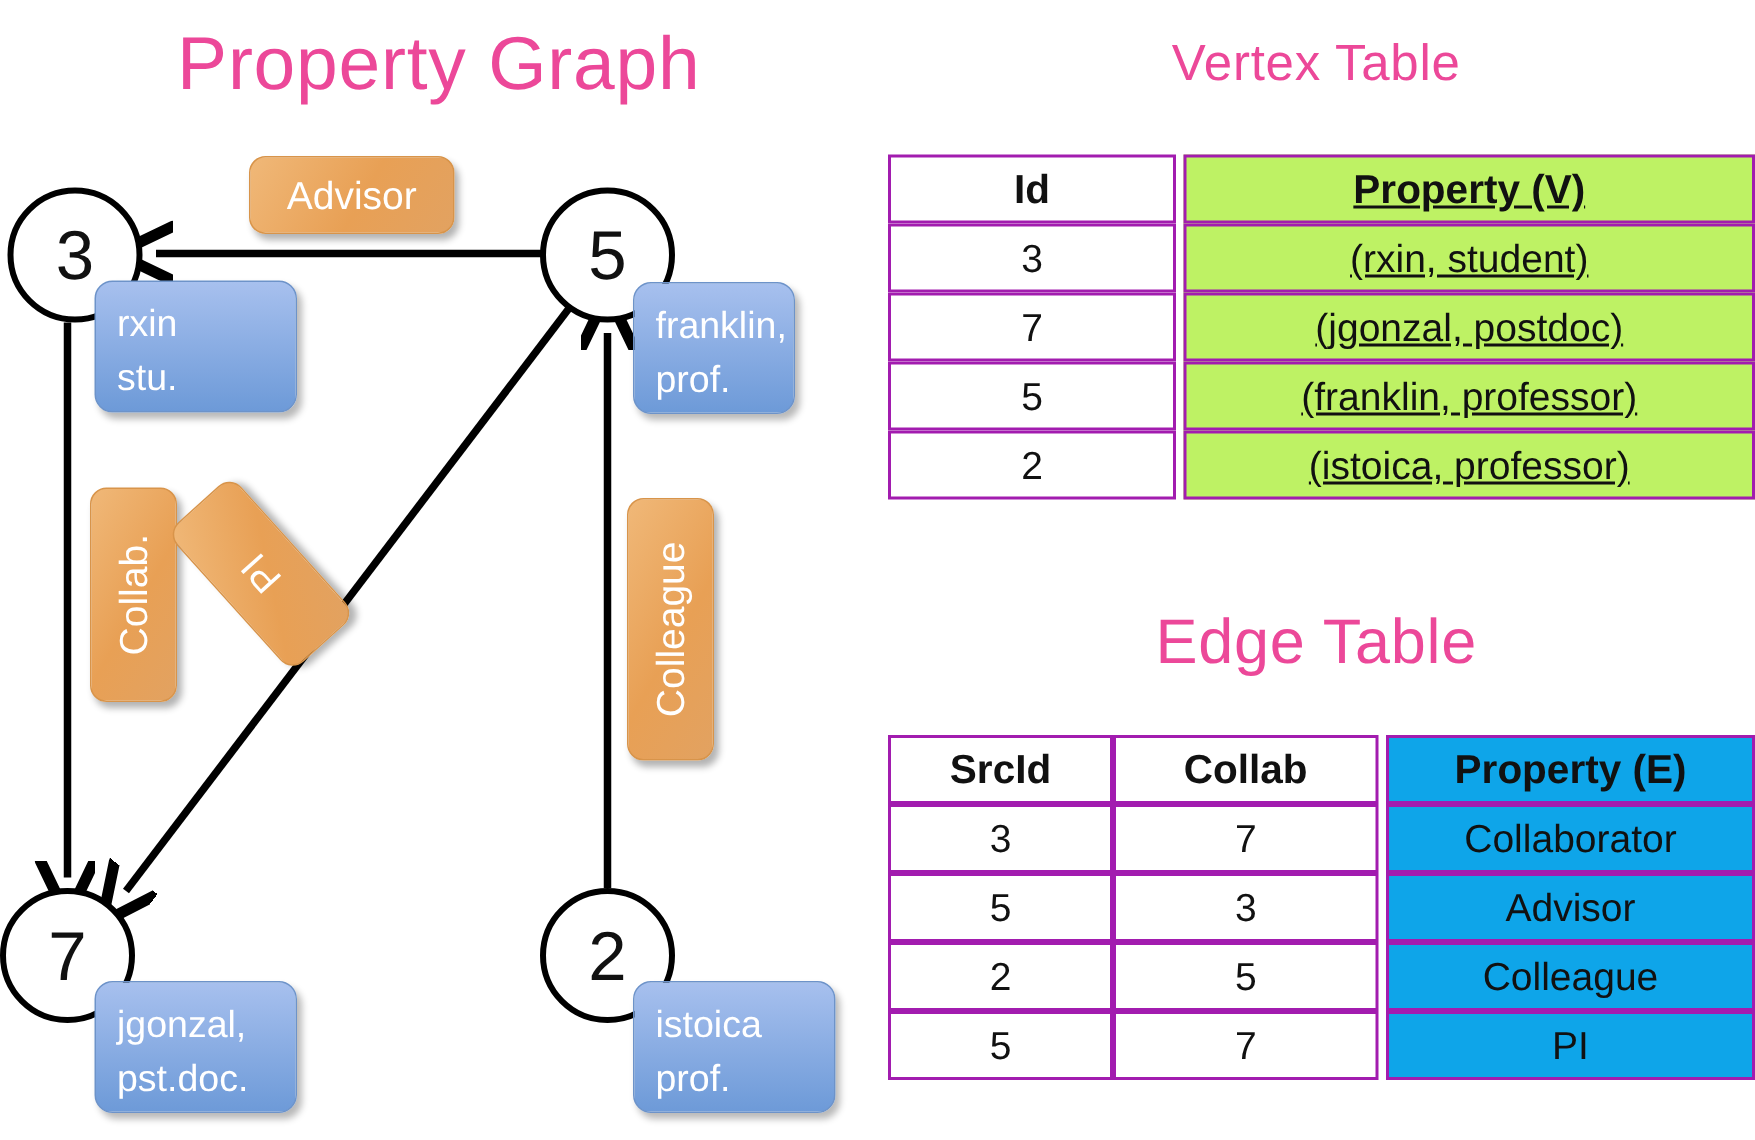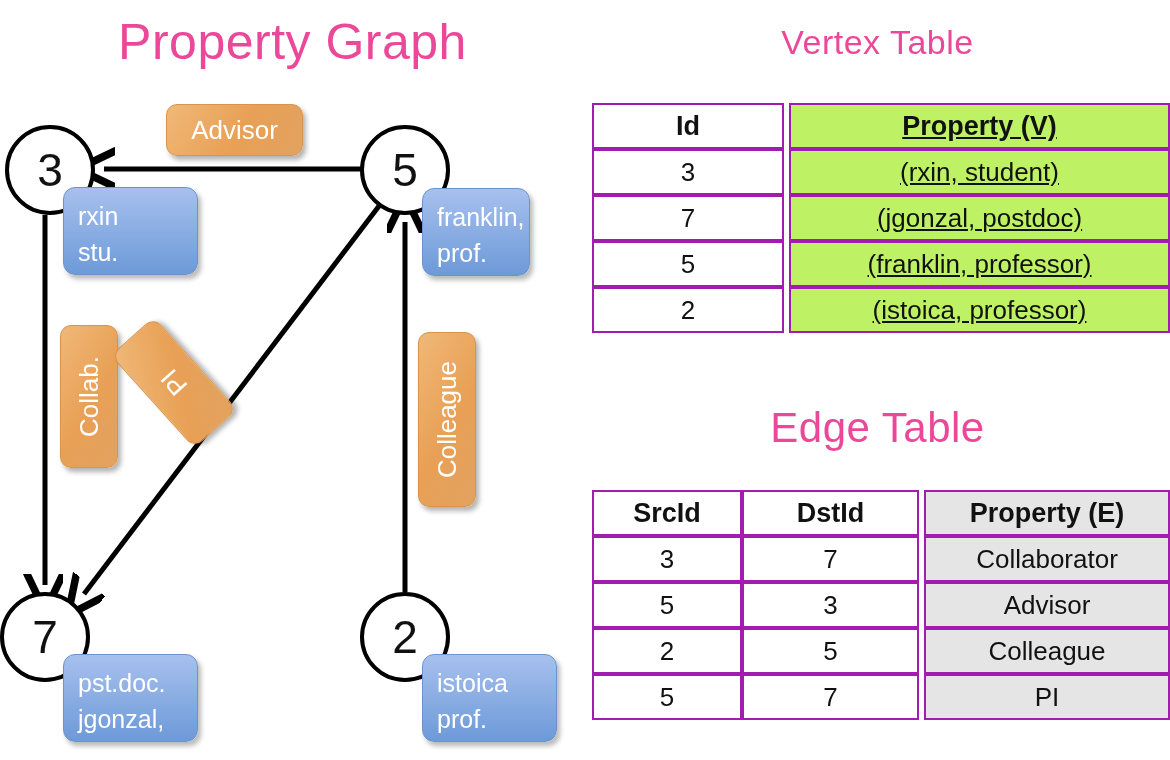--- a/index.html
+++ b/index.html
@@ -131,21 +131,21 @@
   .tbl th {
     font-weight: bold;
     font-size: 27px;
   }
   .tbl .gapcol {
     border: none;
     background: transparent;
     width: 5px;
   }
   #vertex-table .vcell { background: #bef264; text-decoration: underline; }
-  #edge-table  .ecell  { background: #e5e5e5; }
+  #edge-table  .ecell  { background: #0ea5e9; }
 
   #vertex-table { left: 592px; top: 103px; width: 578px; }
   #edge-table   { left: 592px; top: 490px; width: 578px; }
 </style>
 </head>
 <body>
 
 <div class="title" id="title-property-graph">Property Graph</div>
 <div class="title" id="title-vertex-table">Vertex Table</div>
 <div class="title" id="title-edge-table">Edge Table</div>
@@ -177,22 +177,22 @@
     <div>rxin</div>
     <div>stu.</div>
   </div>
 
   <div class="prop-box" style="left:422px; top:188px; width:108px; height:88px;">
     <div>franklin,</div>
     <div>prof.</div>
   </div>
 
   <div class="prop-box" style="left:63px; top:654px; width:135px; height:88px;">
+    <div>jgonzal,</div>
     <div>pst.doc.</div>
-    <div>jgonzal,</div>
   </div>
 
   <div class="prop-box" style="left:422px; top:654px; width:135px; height:88px;">
     <div>istoica</div>
     <div>prof.</div>
   </div>
 
   <div class="edge-label" style="left:166px; top:104px; width:137px; height:52px;">
     <span>Advisor</span>
   </div>
@@ -239,21 +239,21 @@
       <td class="gapcol"></td>
       <td class="vcell">(istoica, professor)</td>
     </tr>
   </tbody>
 </table>
 
 <table class="tbl" id="edge-table">
   <thead>
     <tr>
       <th style="width:150px;">SrcId</th>
-      <th style="width:177px;">DstId</th>
+      <th style="width:177px;">Collab</th>
       <td class="gapcol"></td>
       <th class="ecell" style="width:246px;">Property (E)</th>
     </tr>
   </thead>
   <tbody>
     <tr>
       <td>3</td>
       <td>7</td>
       <td class="gapcol"></td>
       <td class="ecell">Collaborator</td>

